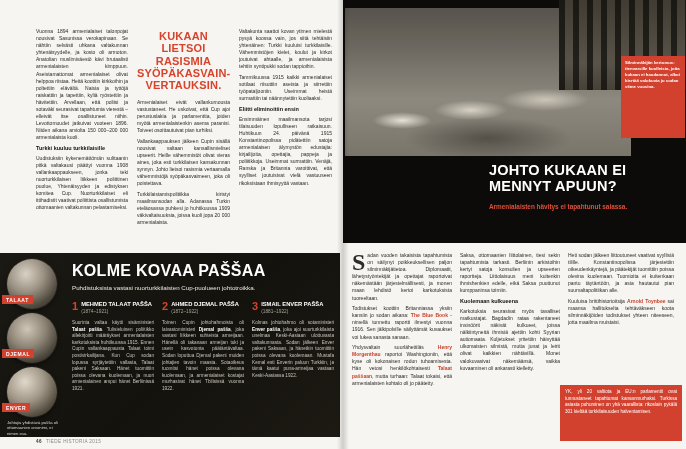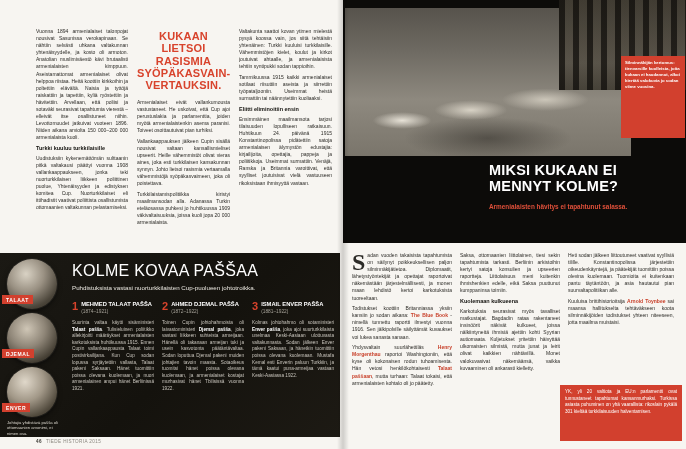--- a/index.html
+++ b/index.html
@@ -31,21 +31,21 @@
     color:#d8432c; font-weight:bold; font-size:11px; line-height:1.12;
     text-align:center; margin:2px 0 7px; letter-spacing:0.2px;
   }
 
   
   .pasha-panel {
     position:absolute; left:0; top:253px; width:340px; height:184px;
     background:linear-gradient(135deg,#1b1914 0%, #14120d 55%, #1d1a14 100%);
     z-index:5;
   }
-  .pasha-title { position:absolute; left:72px; top:9px; color:#ffffff; font-size:16px; font-weight:normal; letter-spacing:0.3px; }
+  .pasha-title { position:absolute; left:72px; top:9px; color:#ffffff; font-size:16px; font-weight:bold; letter-spacing:0.3px; }
   .pasha-sub   { position:absolute; left:72px; top:31px; width:250px; color:#eae7e0; font-size:6.2px; }
   .bio { position:absolute; top:48px; width:82px; height:130px; color:#c9c5bd; font-size:4.7px; line-height:1.4; text-align:justify; overflow:hidden; }
   .bio-1 { left:72px; } .bio-2 { left:162px; } .bio-3 { left:252px; }
   .bio-head { color:#ffffff; font-size:5.8px; font-weight:bold; line-height:1.25; margin-bottom:2.5px; text-align:left; }
   .bio-num  { color:#d8432c; font-size:11px; font-weight:bold; float:left; margin:0 3px 0 0; line-height:0.95; }
   .bio-years{ color:#a7a39a; font-weight:normal; font-size:4.8px; }
   .bn { color:#ffffff; font-weight:bold; }
 
   .portrait {
     position:absolute; width:50px; height:50px; border-radius:50%;
@@ -179,21 +179,21 @@
       <span class="fp">46</span><span>TIEDE HISTORIA 2015</span>
     </div>
   </div>
 
   <div class="page page-right"></div>
 
   <div class="rp-black">
     <div class="photo-main"></div>
     <div class="photo-alt"></div>
     <div class="witness-box">Silminnäkijän kertomus: tienvarsille kuolleista, joita kukaan ei haudannut, alkoi kiertää valokuvia jo sodan viime vuosina.</div>
-    <div class="rp-headline">MIKSI KUKAAN EI MENNYT KOLME?</div>
+    <div class="rp-headline">JOHTO KUKAAN EI MENNYT APUUN?</div>
     <div class="rp-subtitle">Armenialaisten hävitys ei tapahtunut salassa.</div>
   </div>
 
   <div class="rp-body">
     <div class="col r-col1">
       <p><span class="dropcap">S</span><span>adan vuoden takaisista tapahtumista on säilynyt poikkeuksellisen paljon silminnäkijätietoa. Diplomaatit, lähetystyöntekijät ja opettajat raportoivat näkemästään järjestelmällisesti, ja monen maan lehdistö kertoi karkotuksista tuoreeltaan.</span></p>
       <p><span>Todistukset koottiin Britanniassa yksiin kansiin jo sodan aikana: </span><span class="rn">The Blue Book</span><span> -nimellä tunnettu raportti ilmestyi vuonna 1916. Sen jälkipolville säilyttämät kuvaukset voi lukea sanasta sanaan.</span></p>
       <p><span>Yhdysvaltain suurlähettiläs </span><span class="rn">Henry Morgenthau</span><span> raportoi Washingtoniin, että kyse oli kokonaisen rodun tuhoamisesta. Hän vetosi henkilökohtaisesti </span><span class="rn">Talaat paššaan</span><span>, mutta turhaan: Talaat tokaisi, että armenialaisten kohtalo oli jo päätetty.</span></p>
     </div>
 

